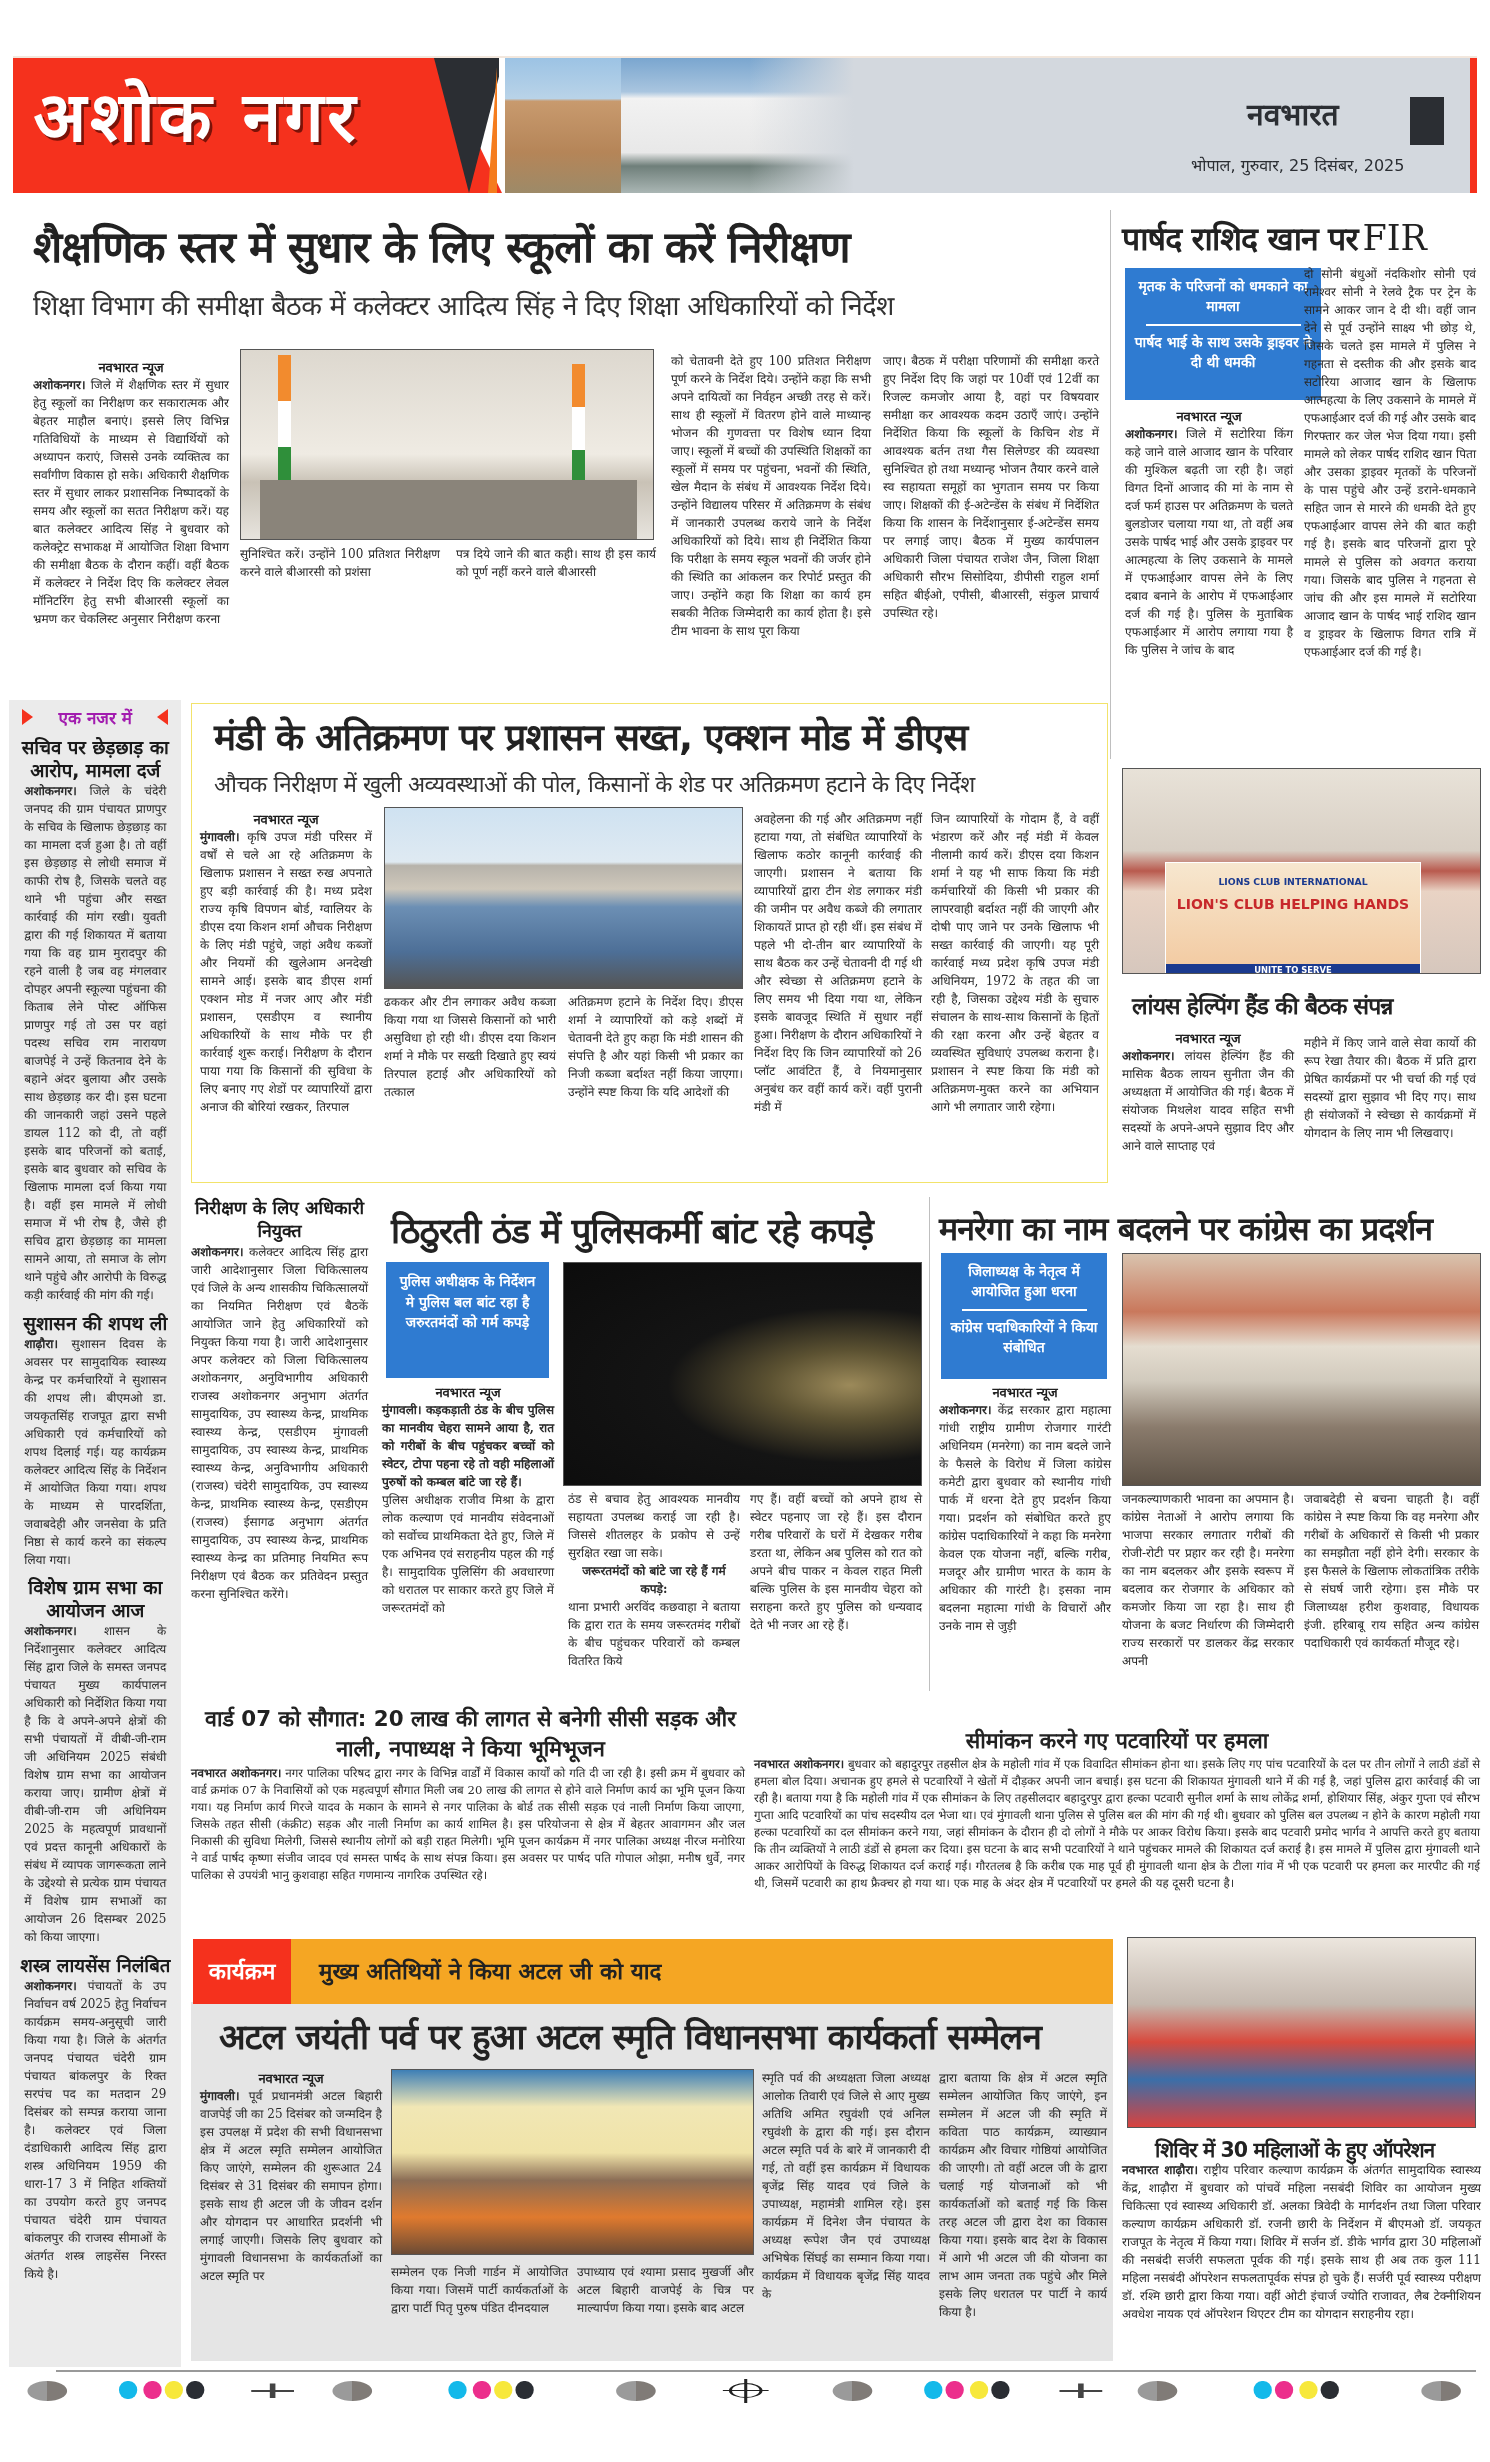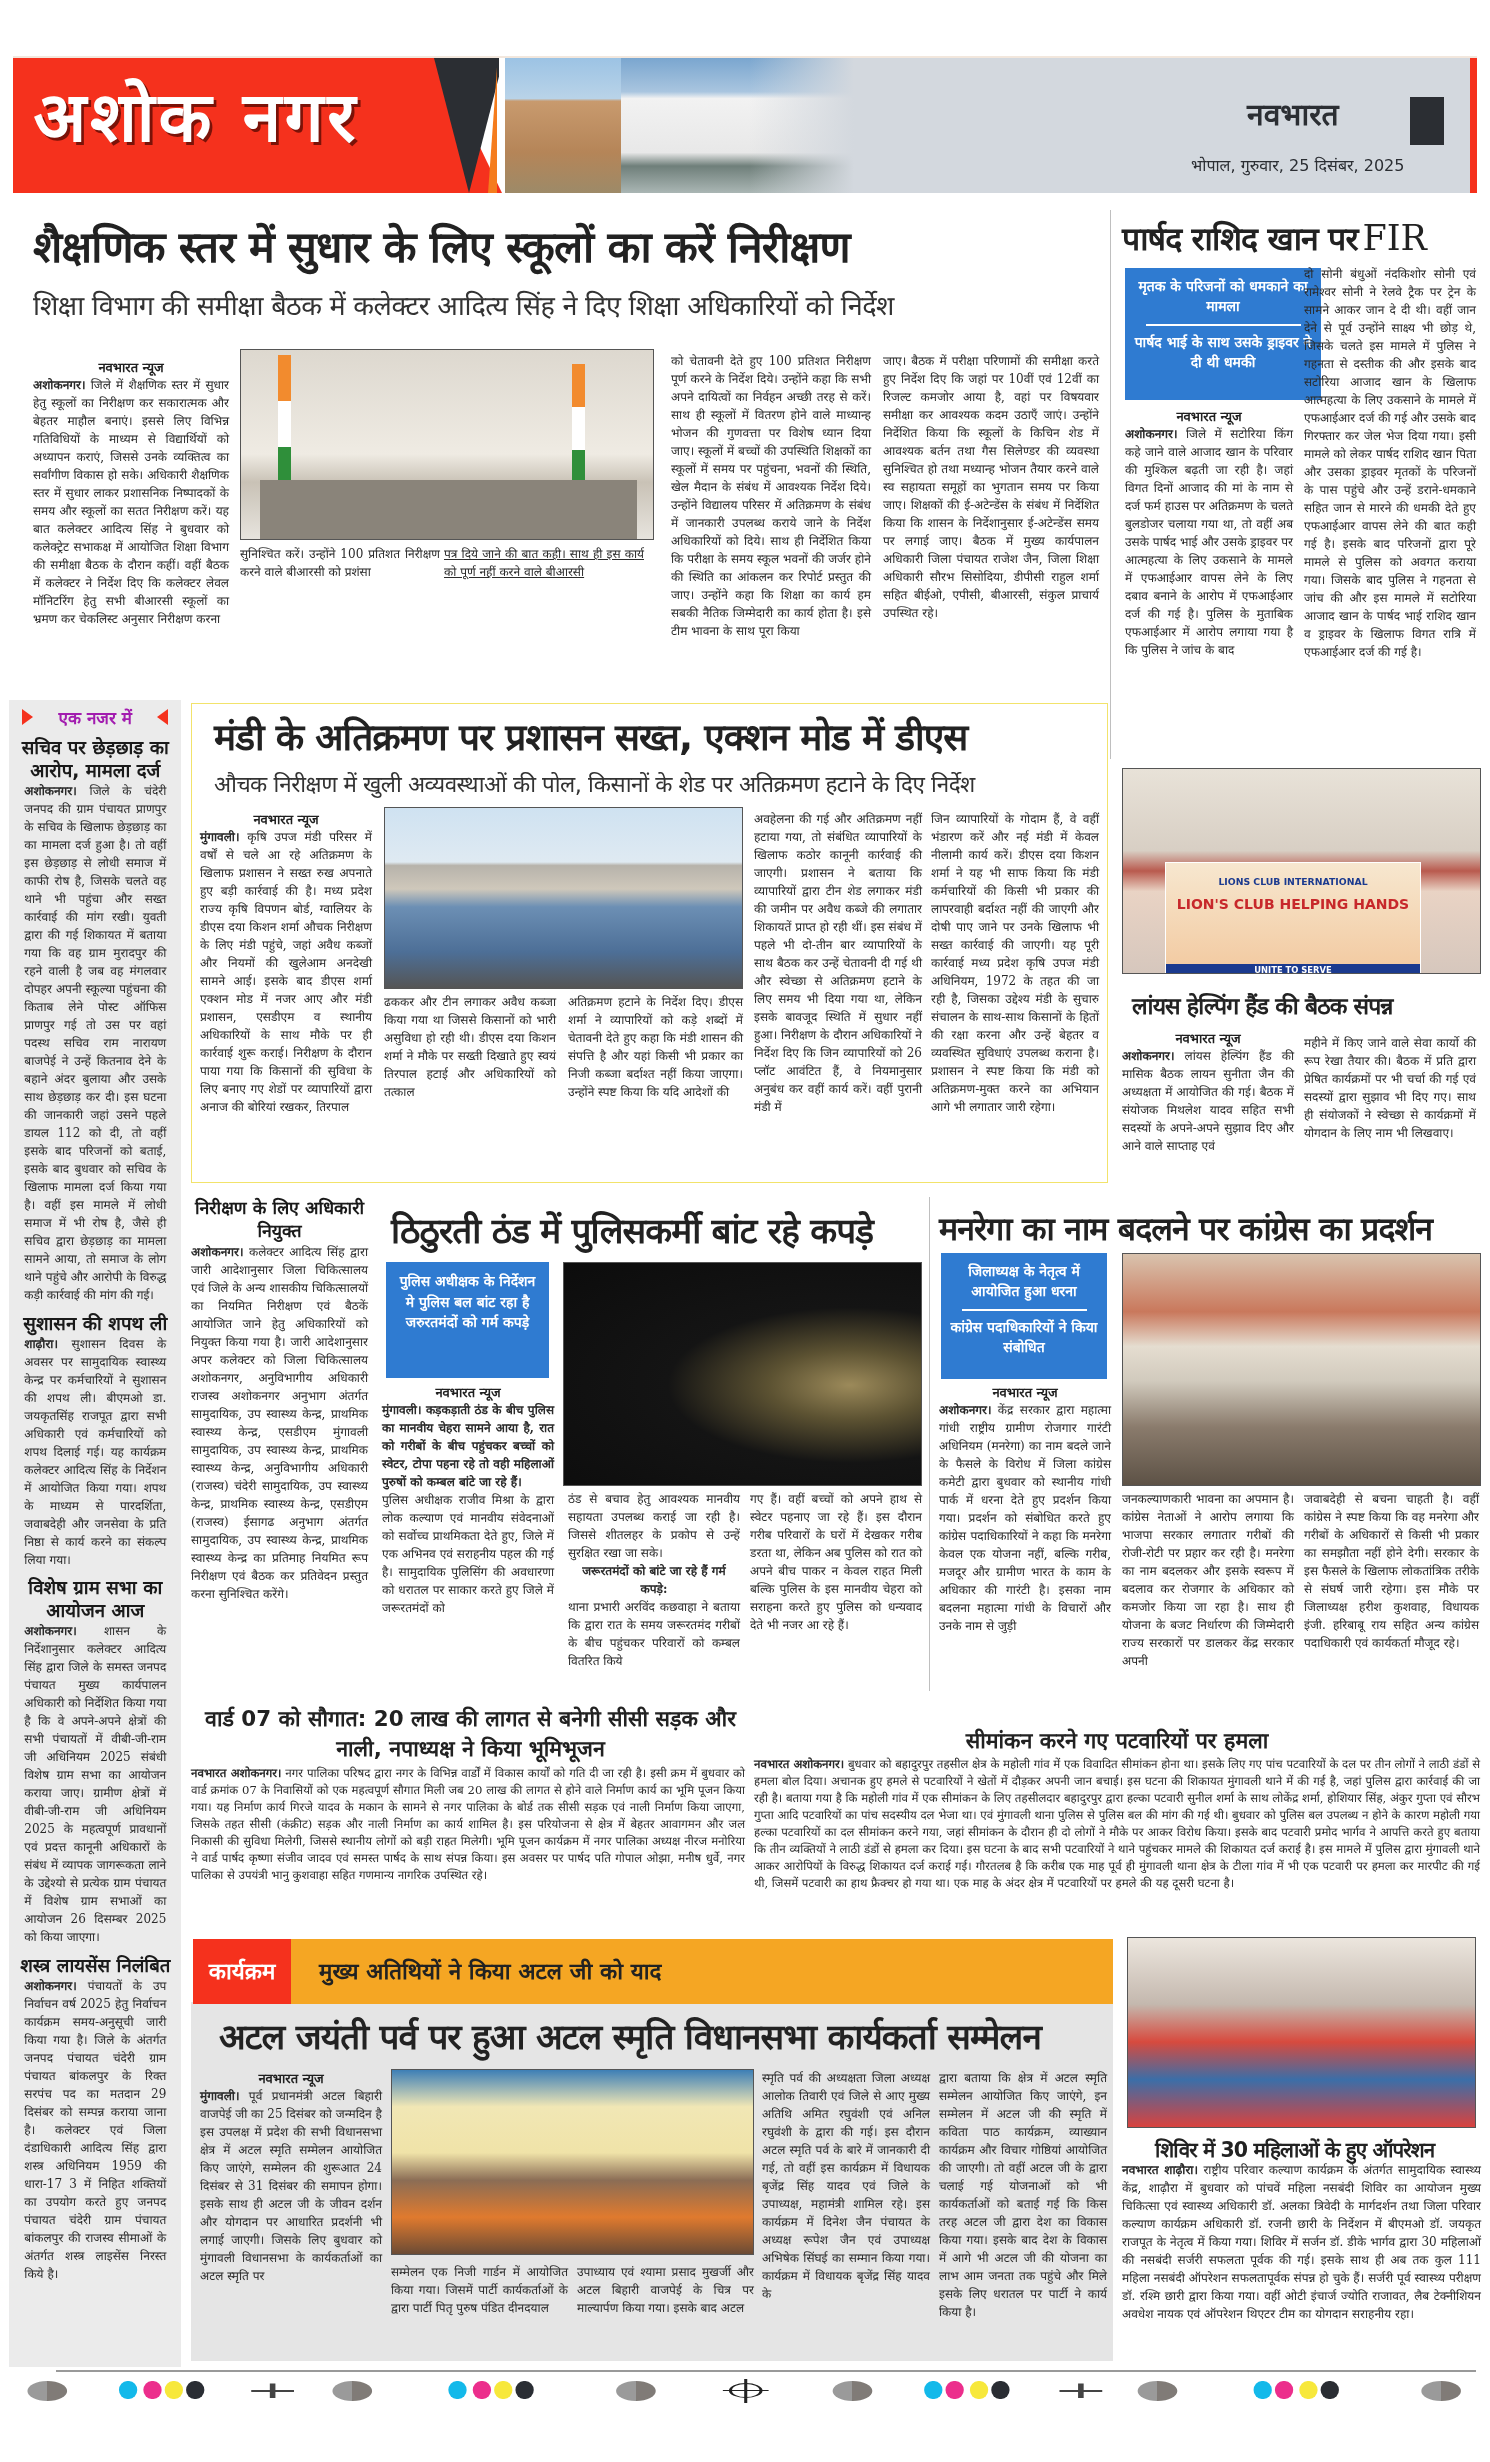--- a/index.html
+++ b/index.html
@@ -69,21 +69,21 @@
   <div class="byline">नवभारत न्यूज</div>
   <div class="body-text"><span class="dateline-bold">अशोकनगर।</span> <span>जिले में शैक्षणिक स्तर में सुधार हेतु स्कूलों का निरीक्षण कर सकारात्मक और बेहतर माहौल बनाएं। इससे लिए विभिन्न गतिविधियों के माध्यम से विद्यार्थियों को अध्यापन कराएं, जिससे उनके व्यक्तित्व का सर्वांगीण विकास हो सके। अधिकारी शैक्षणिक स्तर में सुधार लाकर प्रशासनिक निष्पादकों के समय और स्कूलों का सतत निरीक्षण करें। यह बात कलेक्टर आदित्य सिंह ने बुधवार को कलेक्ट्रेट सभाकक्ष में आयोजित शिक्षा विभाग की समीक्षा बैठक के दौरान कहीं। वहीं बैठक में कलेक्टर ने निर्देश दिए कि कलेक्टर लेवल मॉनिटरिंग हेतु सभी बीआरसी स्कूलों का भ्रमण कर चेकलिस्ट अनुसार निरीक्षण करना</span></div>
 </div>
 
 <div class="abs photo" style="left:240px; top:349px; width:414px; height:191px; background: linear-gradient(180deg,#ddd8cf 0%,#efebe3 55%,#c9c2b6 70%,#e7e4de 100%);">
   <div class="abs" style="left:37px; top:4.7px; width:13px; height:140px; background:linear-gradient(180deg,#f28b2e 0 33%,#fff 33% 66%,#2f8f3a 66%);"></div>
   <div class="abs" style="left:331px; top:14px; width:13px; height:130px; background:linear-gradient(180deg,#f28b2e 0 33%,#fff 33% 66%,#2f8f3a 66%);"></div>
   <div class="abs" style="left:18.6px; top:130px; width:377px; height:61px; background:#8a847a;"></div>
 </div>
 <div class="abs body-text" style="left:240px; top:545px; width:200px;">सुनिश्चित करें। उन्होंने 100 प्रतिशत निरीक्षण करने वाले बीआरसी को प्रशंसा</div>
-<div class="abs body-text" style="left:444px; top:545px; width:200px;text-decoration:underline;">पत्र दिये जाने की बात कही। साथ ही इस कार्य को पूर्ण नहीं करने वाले बीआरसी</div>
+<div class="abs body-text" style="left:456px; top:545px; width:200px;">पत्र दिये जाने की बात कही। साथ ही इस कार्य को पूर्ण नहीं करने वाले बीआरसी</div>
 
 <div class="abs body-text" style="left:671px; top:352px; width:200px;">को चेतावनी देते हुए 100 प्रतिशत निरीक्षण पूर्ण करने के निर्देश दिये। उन्होंने कहा कि सभी अपने दायित्वों का निर्वहन अच्छी तरह से करें। साथ ही स्कूलों में वितरण होने वाले माध्यान्ह भोजन की गुणवत्ता पर विशेष ध्यान दिया जाए। स्कूलों में बच्चों की उपस्थिति शिक्षकों का स्कूलों में समय पर पहुंचना, भवनों की स्थिति, खेल मैदान के संबंध में आवश्यक निर्देश दिये। उन्होंने विद्यालय परिसर में अतिक्रमण के संबंध में जानकारी उपलब्ध कराये जाने के निर्देश अधिकारियों को दिये। साथ ही निर्देशित किया कि परीक्षा के समय स्कूल भवनों की जर्जर होने की स्थिति का आंकलन कर रिपोर्ट प्रस्तुत की जाए। उन्होंने कहा कि शिक्षा का कार्य हम सबकी नैतिक जिम्मेदारी का कार्य होता है। इसे टीम भावना के साथ पूरा किया</div>
 <div class="abs body-text" style="left:883px; top:352px; width:216px;">जाए। बैठक में परीक्षा परिणामों की समीक्षा करते हुए निर्देश दिए कि जहां पर 10वीं एवं 12वीं का रिजल्ट कमजोर आया है, वहां पर विषयवार समीक्षा कर आवश्यक कदम उठाएँ जाएं। उन्होंने निर्देशित किया कि स्कूलों के किचिन शेड में आवश्यक बर्तन तथा गैस सिलेण्डर की व्यवस्था सुनिश्चित हो तथा मध्यान्ह भोजन तैयार करने वाले स्व सहायता समूहों का भुगतान समय पर किया जाए। शिक्षकों की ई-अटेन्डेंस के संबंध में निर्देशित किया कि शासन के निर्देशानुसार ई-अटेन्डेंस समय पर लगाई जाए। बैठक में मुख्य कार्यपालन अधिकारी जिला पंचायत राजेश जैन, जिला शिक्षा अधिकारी सौरभ सिसोदिया, डीपीसी राहुल शर्मा सहित बीईओ, एपीसी, बीआरसी, संकुल प्राचार्य उपस्थित रहे।</div>
 
 <div class="abs col-rule" style="left:1110px; top:210px; height:549px;"></div>
 <div class="abs" style="left:1122px; top:216px; white-space:nowrap;">
   <span class="h-xl" style="font-size:32px;">पार्षद राशिद खान पर</span>
   <span class="serif" style="font-size:35px; color:#222;">FIR</span>
 </div>
 <div class="abs bluebox" style="left:1125px; top:268px; width:196px; height:132px; font-size:14px; line-height:19.6px;">

